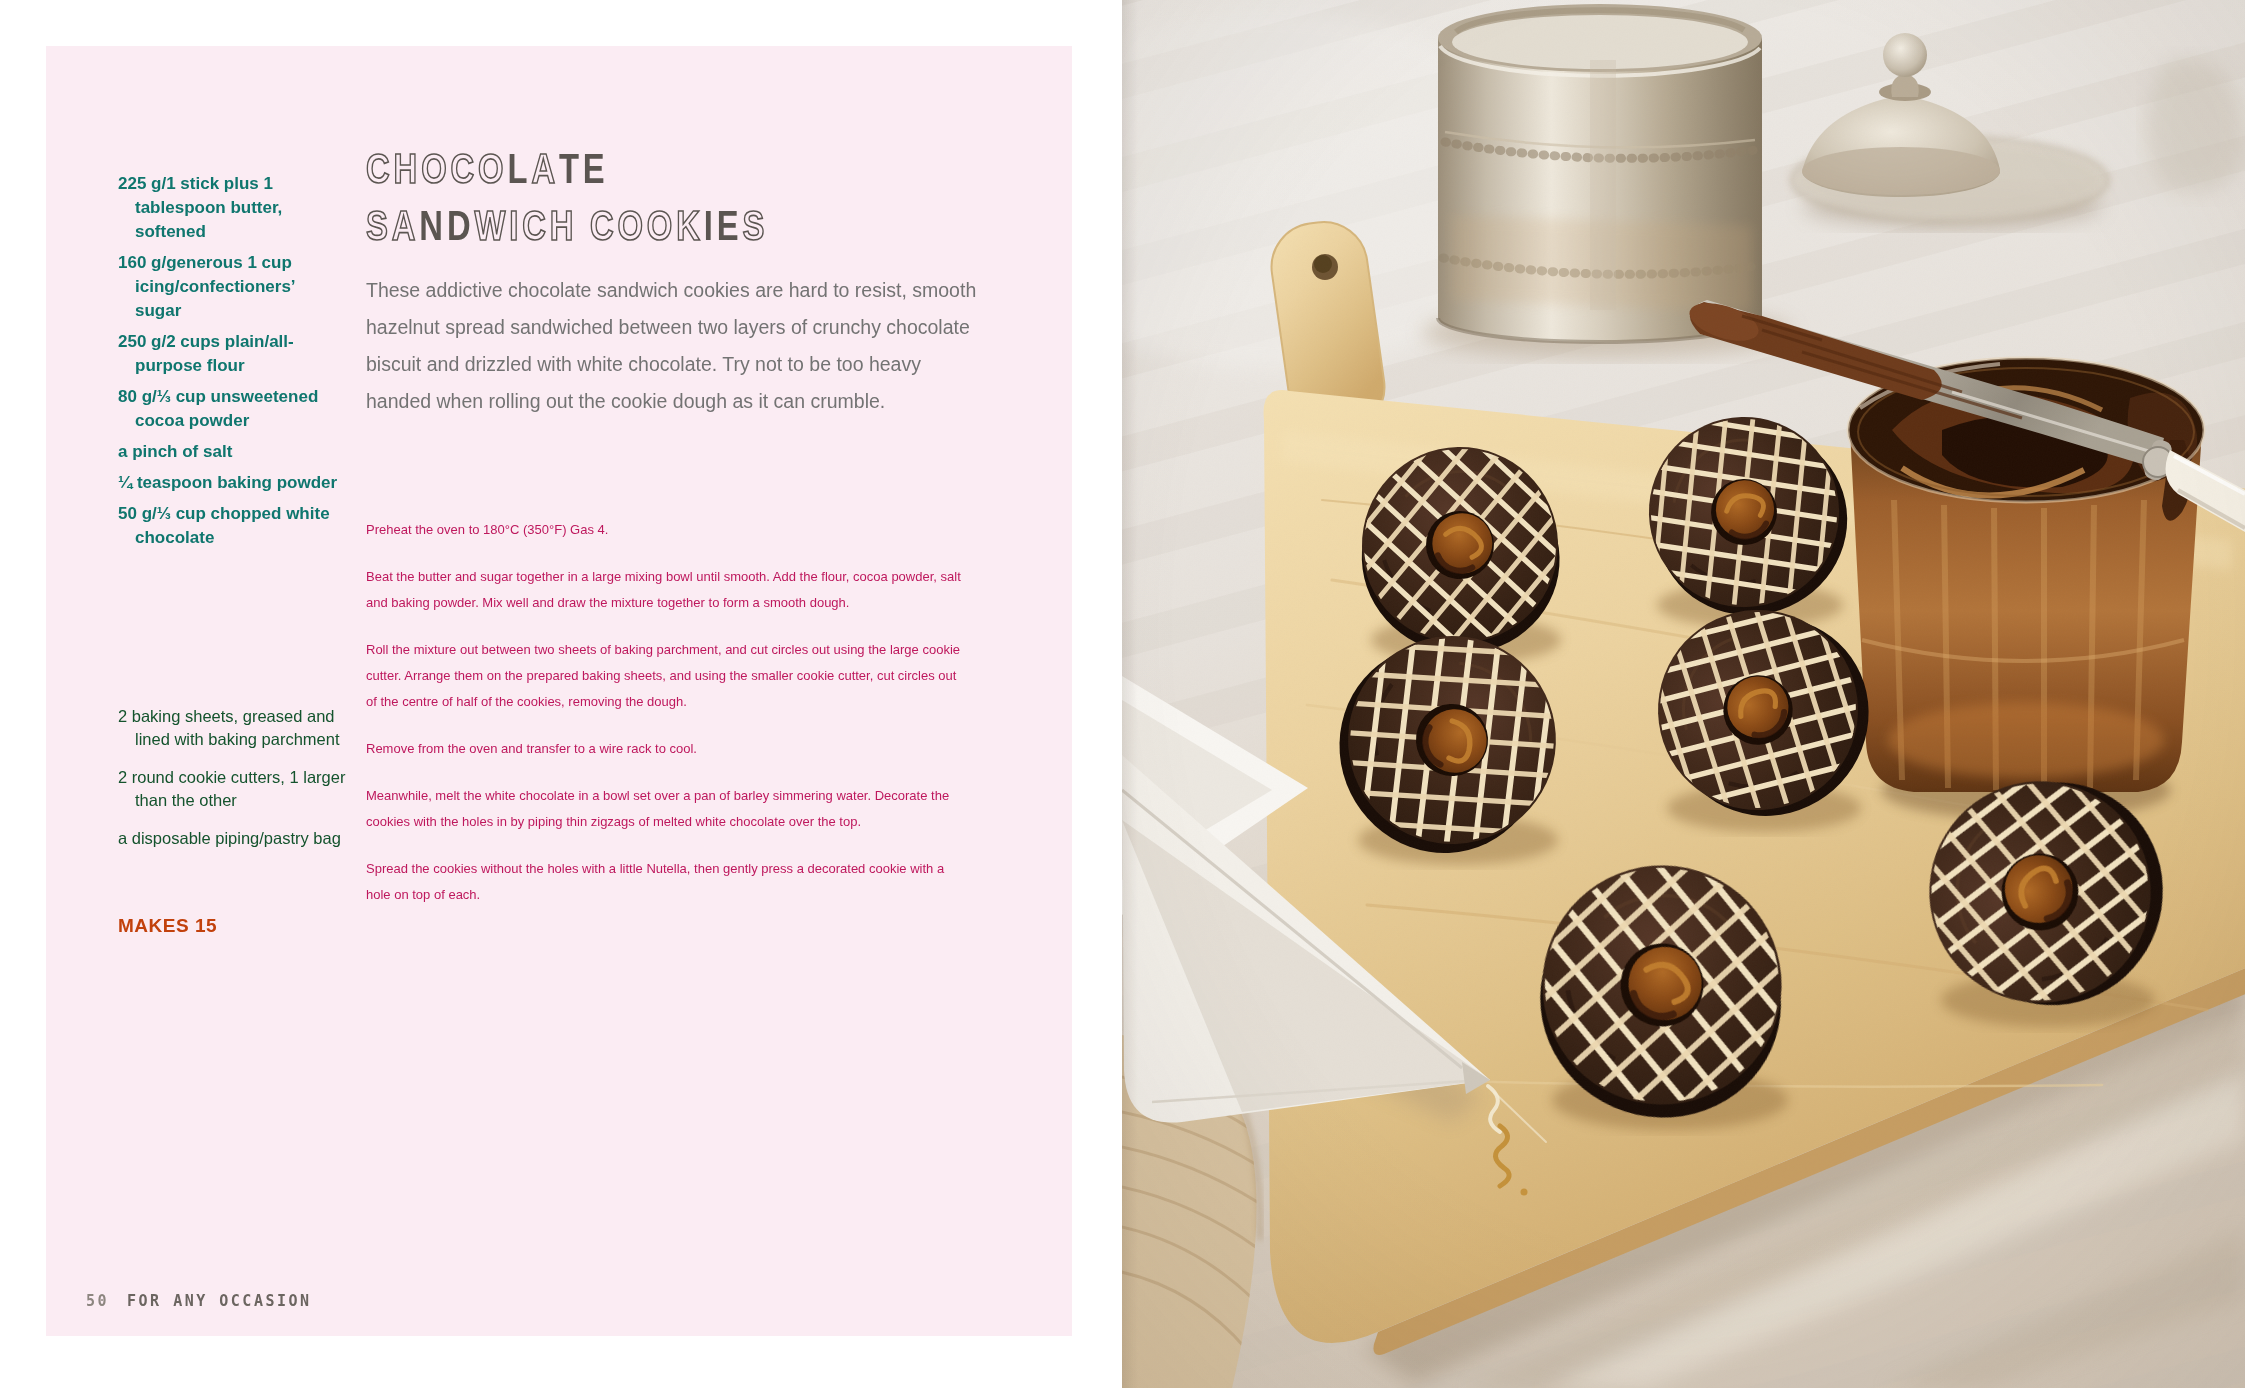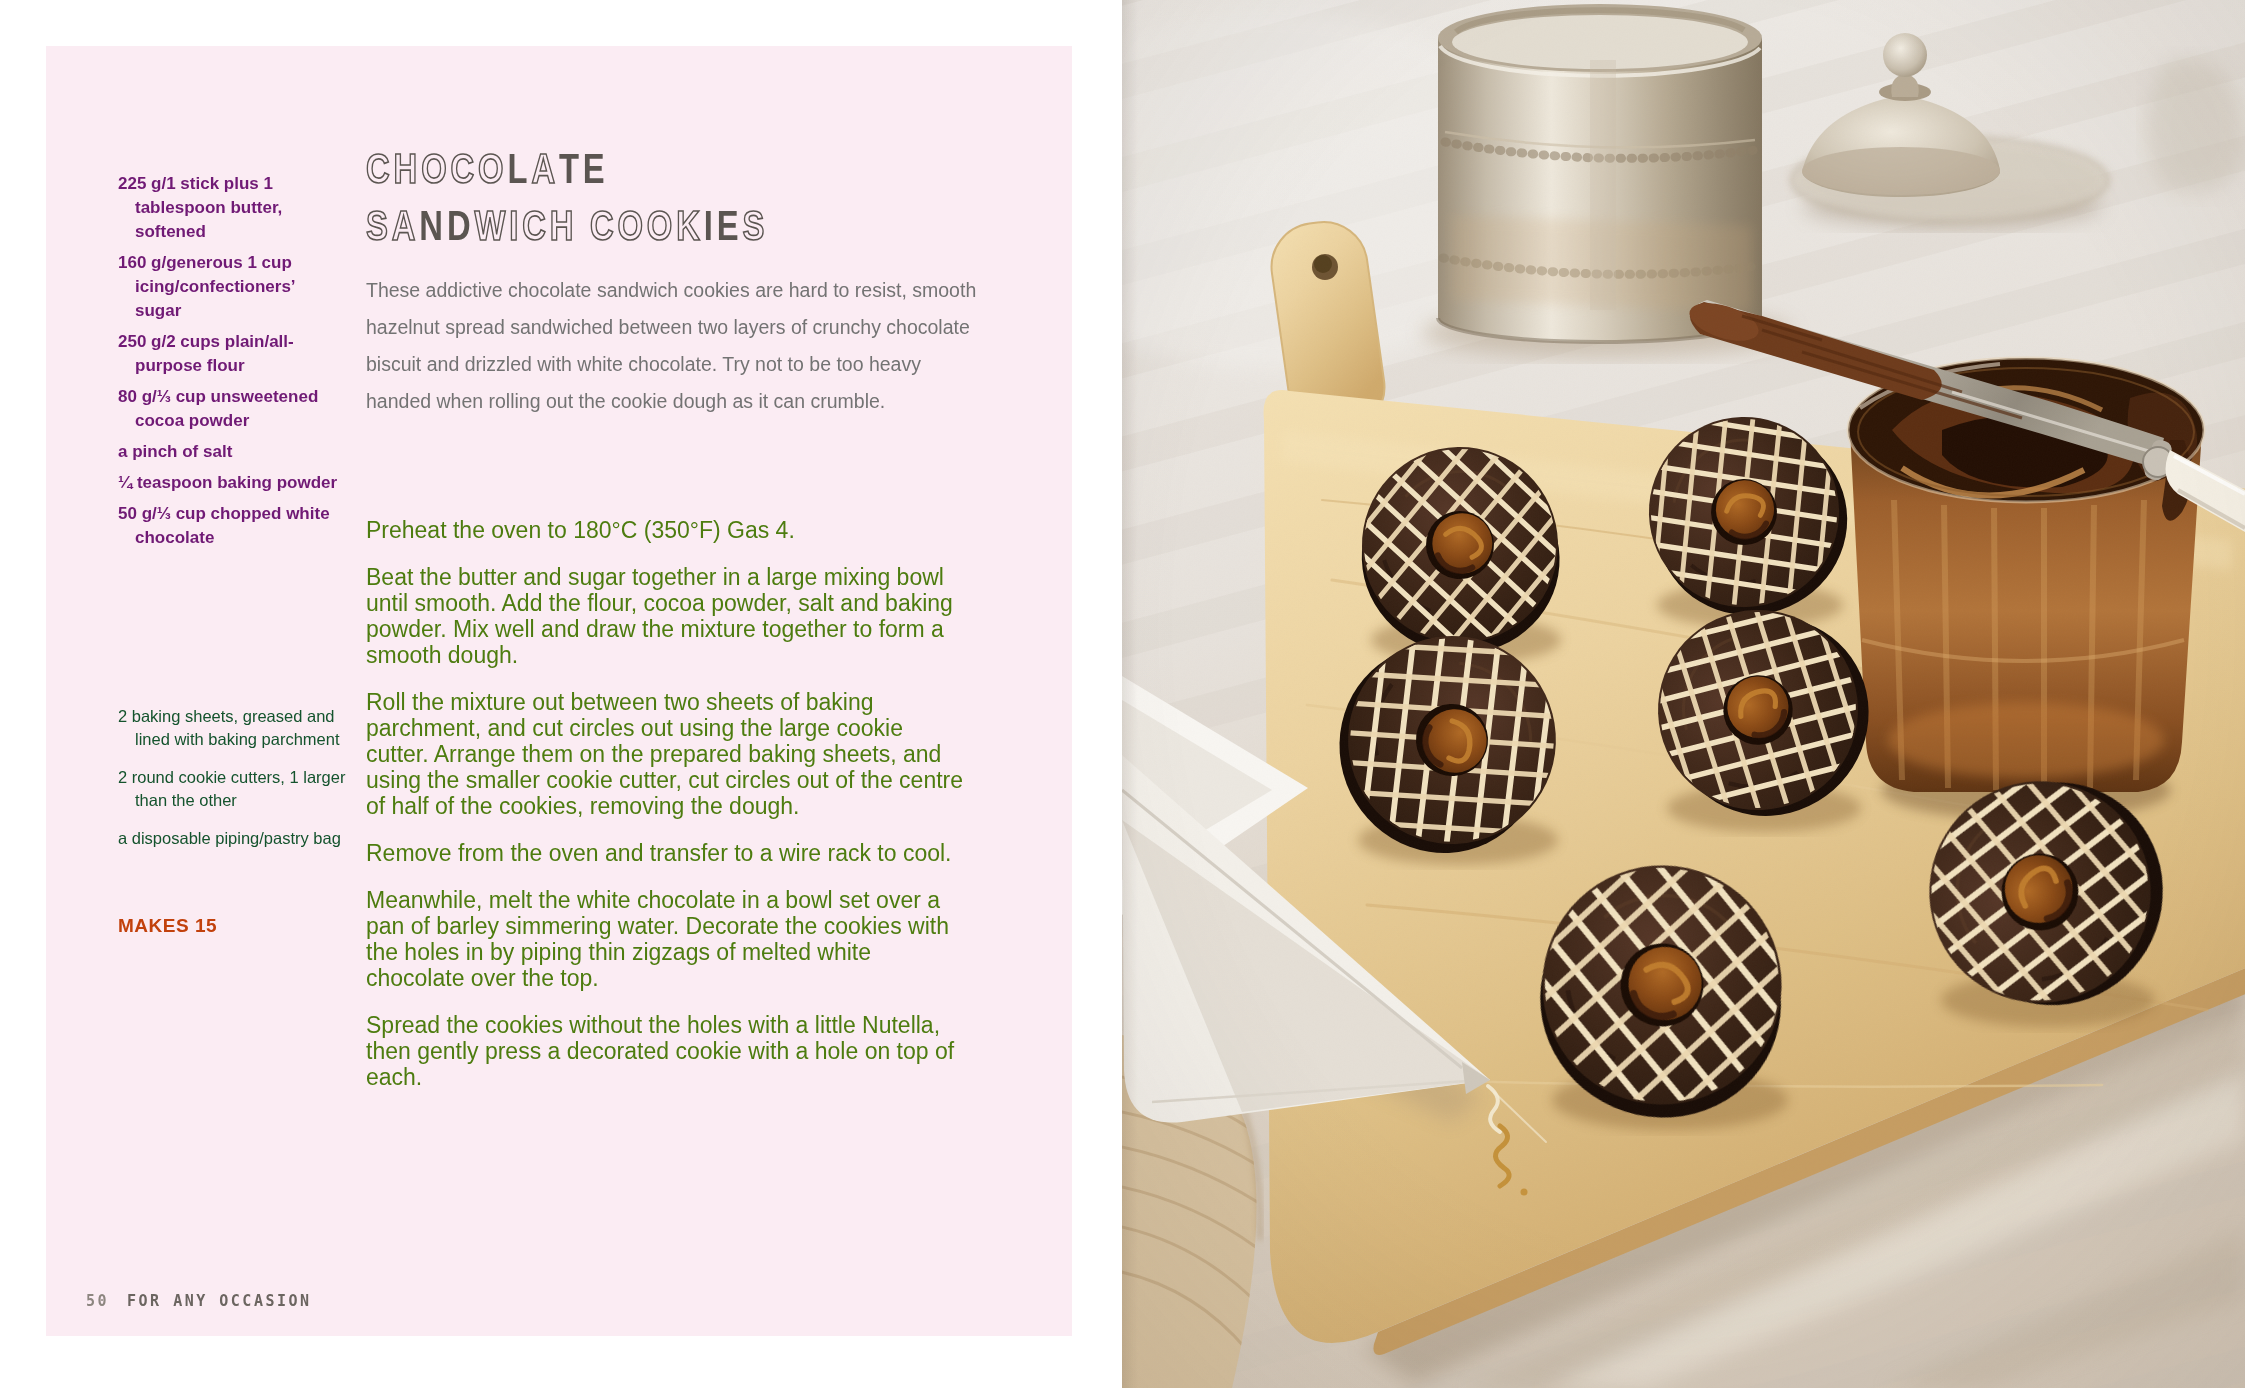--- a/index.html
+++ b/index.html
@@ -4,21 +4,21 @@
 <style>
   html,body{margin:0;padding:0}
   body{
     width:2245px;height:1388px;position:relative;background:#ffffff;
     font-family:"Liberation Sans","DejaVu Sans",sans-serif;
     -webkit-font-smoothing:antialiased;overflow:hidden;
   }
   .page-left{position:absolute;left:0;top:0;width:1122px;height:1388px;background:#fff}
   .pink-panel{position:absolute;left:46px;top:46px;width:1026px;height:1290px;background:#fbecf3}
 
-  .ingredients{position:absolute;left:118px;top:172px;width:226px;color:#701a75;
+  .ingredients{position:absolute;left:118px;top:172px;width:226px;color:#0f766e;
     font-weight:700;font-size:17px;line-height:24px}
   .ingredients .ing{padding-left:17px;text-indent:-17px;margin-bottom:7px}
 
   .equipment{position:absolute;left:118px;top:705px;width:240px;color:#14532d;
     font-size:16.5px;line-height:23px}
   .equipment .eq{padding-left:17px;text-indent:-17px;margin-bottom:15px}
 
   .makes{position:absolute;left:118px;top:915px;font-weight:700;font-size:19px;
     letter-spacing:.5px;color:#c2410c}
 
@@ -29,22 +29,22 @@
   .ch.sp{width:16px}
   .ch.solid{color:#5b5551}
   .ch.outline{color:#9a918c}
   @supports (-webkit-text-stroke: 1px #000){
     .ch.outline{color:transparent;-webkit-text-stroke:1.7px #5b5551}
   }
 
   .intro{position:absolute;left:366px;top:272px;width:614px;font-size:19.5px;
     line-height:37px;color:#737373}
 
-  .method{position:absolute;left:366px;top:517px;width:600px;font-size:23px;
-    line-height:26px;color:#4d7c0f}
+  .method{position:absolute;left:366px;top:517px;width:600px;font-size:13px;
+    line-height:26px;color:#be185d}
   .method p{margin:0 0 21px 0}
 
   .footer{position:absolute;left:86px;top:1292px;
     font-family:"DejaVu Sans Mono","Liberation Mono",monospace;
     font-size:15px;font-weight:700;letter-spacing:2.5px;color:#6b6560;white-space:nowrap}
   .footer .pnum{color:#8d8680;margin-right:18px}
 
   .photo{position:absolute;left:1122px;top:0;width:1123px;height:1388px;overflow:hidden;background:#e9e5e0}
   .photo svg{display:block}
 </style>

